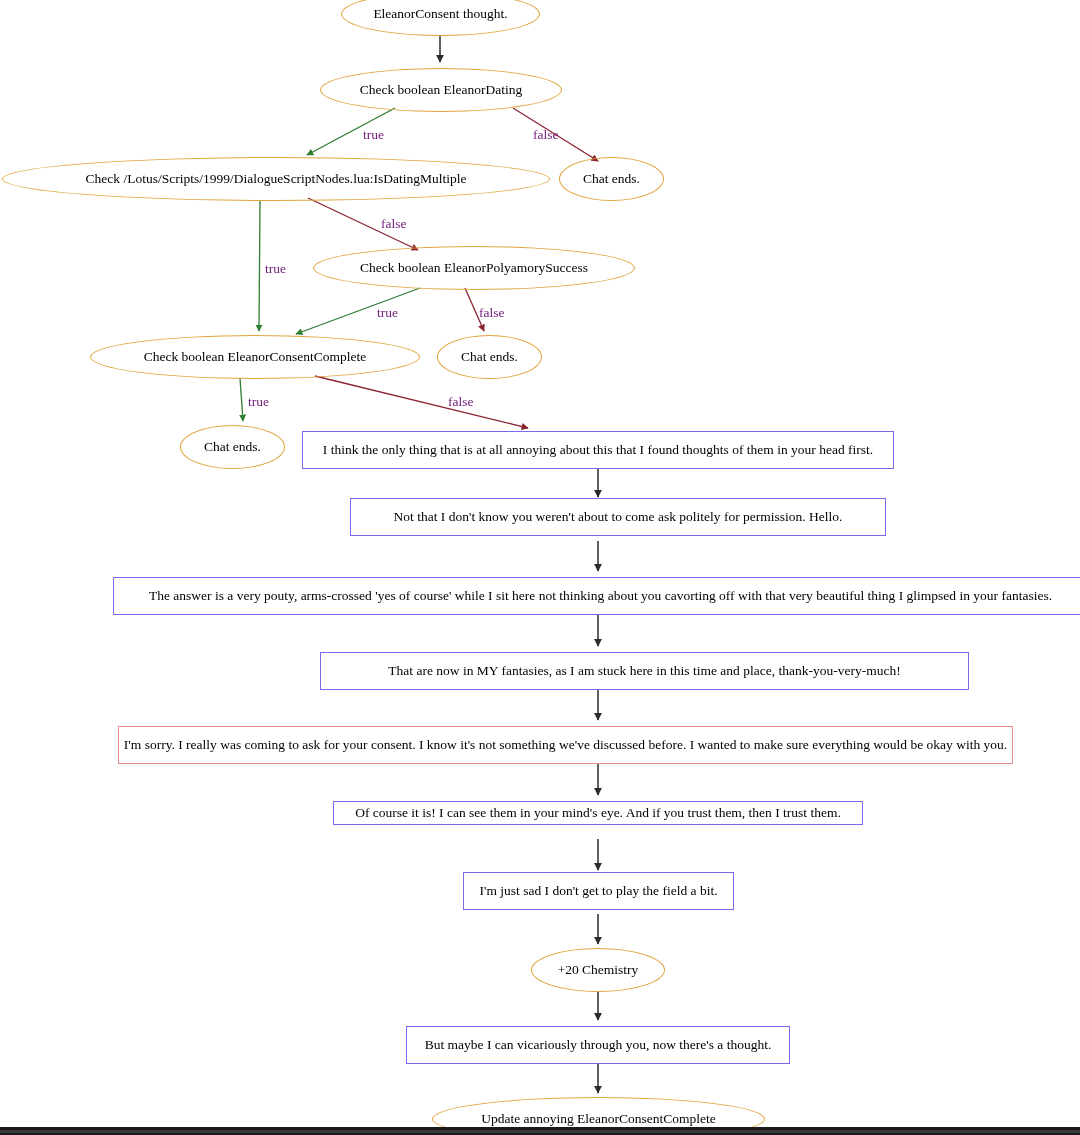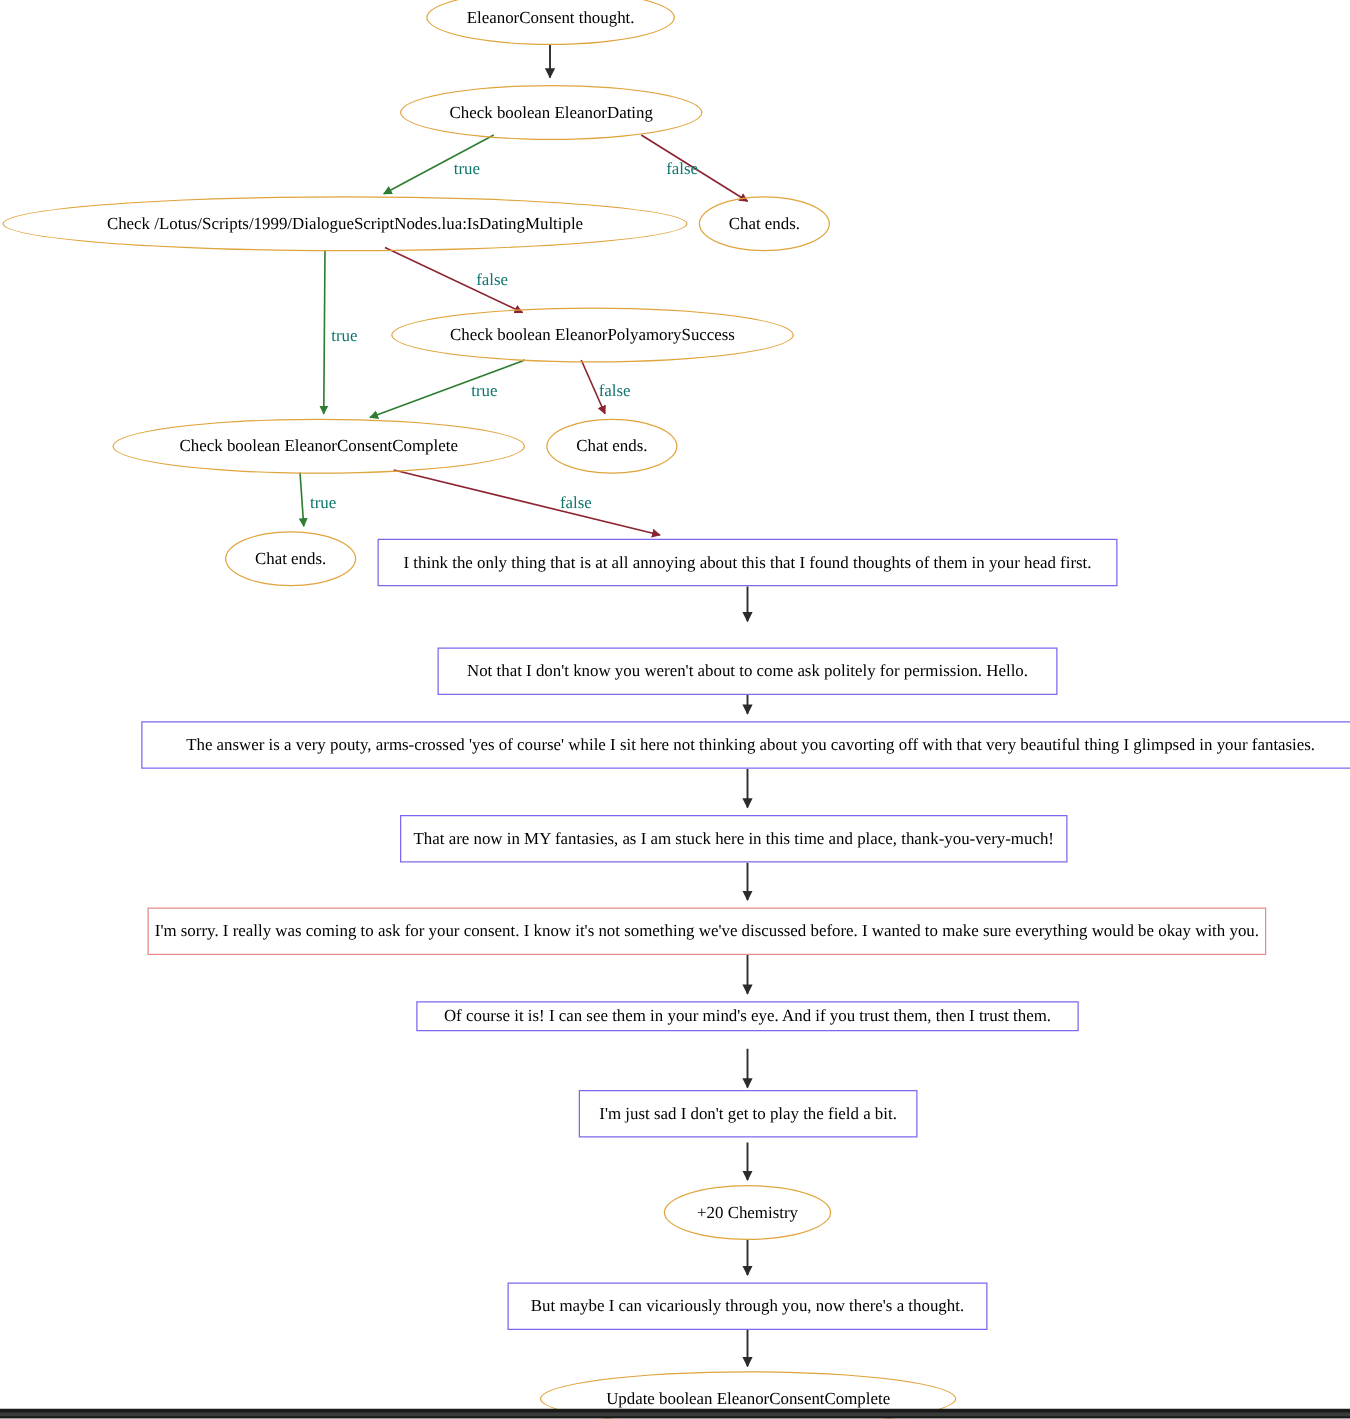--- a/index.html
+++ b/index.html
@@ -53,21 +53,21 @@
     line-height: 1.1;
     padding: 0 6px;
   }
   .node.ellipse .label {
     font-size: 13.5px;
   }
   .edge-label {
     position: absolute;
     font-family: "Liberation Serif", "DejaVu Serif", serif;
     font-size: 13.5px;
-    color: #0f766e;
+    color: #701a75;
     white-space: nowrap;
   }
   #bottom-band {
     position: absolute;
     left: 0;
     width: 1080px;
     background: #1a1a1a;
   }
   #bottom-band-inner {
     position: absolute;
@@ -136,46 +136,46 @@
       </div>
       <div class="node ellipse" style="left: 437px; top: 335px; width: 105px; height: 44px;">
         <span class="label">Chat ends.</span>
       </div>
       <div class="node ellipse" style="left: 180px; top: 425px; width: 105px; height: 44px;">
         <span class="label">Chat ends.</span>
       </div>
       <div class="node box-blue" style="left: 302px; top: 431px; width: 592px; height: 38px;">
         <span class="label">I think the only thing that is at all annoying about this that I found thoughts of them in your head first.</span>
       </div>
-      <div class="node box-blue" style="left: 350px; top: 518px; width: 496px; height: 38px;">
+      <div class="node box-blue" style="left: 350px; top: 498px; width: 536px; height: 38px;">
         <span class="label">Not that I don't know you weren't about to come ask politely for permission. Hello.</span>
       </div>
       <div class="node box-blue" style="left: 113px; top: 577px; width: 975px; height: 38px;">
         <span class="label">The answer is a very pouty, arms-crossed 'yes of course' while I sit here not thinking about you cavorting off with that very beautiful thing I glimpsed in your fantasies.</span>
       </div>
-      <div class="node box-blue" style="left: 320px; top: 652px; width: 534px; height: 38px;">
+      <div class="node box-blue" style="left: 320px; top: 652px; width: 649px; height: 38px;">
         <span class="label">That are now in MY fantasies, as I am stuck here in this time and place, thank-you-very-much!</span>
       </div>
       <div class="node box-red" style="left: 118px; top: 726px; width: 895px; height: 38px;">
         <span class="label">I'm sorry. I really was coming to ask for your consent. I know it's not something we've discussed before. I wanted to make sure everything would be okay with you.</span>
       </div>
       <div class="node box-blue" style="left: 333px; top: 801px; width: 530px; height: 24px;">
         <span class="label">Of course it is! I can see them in your mind's eye. And if you trust them, then I trust them.</span>
       </div>
       <div class="node box-blue" style="left: 463px; top: 872px; width: 271px; height: 38px;">
         <span class="label">I'm just sad I don't get to play the field a bit.</span>
       </div>
       <div class="node ellipse" style="left: 531px; top: 948px; width: 134px; height: 44px;">
         <span class="label">+20 Chemistry</span>
       </div>
       <div class="node box-blue" style="left: 406px; top: 1026px; width: 384px; height: 38px;">
         <span class="label">But maybe I can vicariously through you, now there's a thought.</span>
       </div>
       <div class="node ellipse" style="left: 432px; top: 1097px; width: 333px; height: 44px;">
-        <span class="label">Update boolean EleanorConsentComplete</span>
+        <span class="label">Update annoying EleanorConsentComplete</span>
       </div>
     </div>
   <div id="edge-labels-container">
       <div class="edge-label" style="left: 363px; top: 127px;">true</div>
       <div class="edge-label" style="left: 533px; top: 127px;">false</div>
       <div class="edge-label" style="left: 265px; top: 261px;">true</div>
       <div class="edge-label" style="left: 381px; top: 216px;">false</div>
       <div class="edge-label" style="left: 377px; top: 305px;">true</div>
       <div class="edge-label" style="left: 479px; top: 305px;">false</div>
       <div class="edge-label" style="left: 248px; top: 394px;">true</div>

